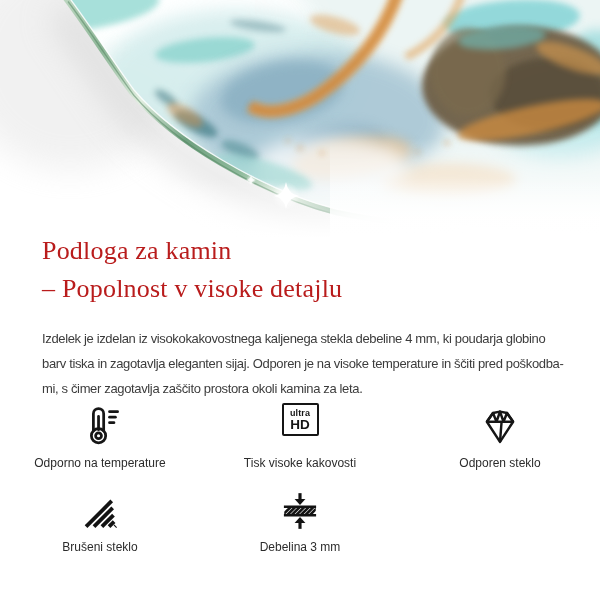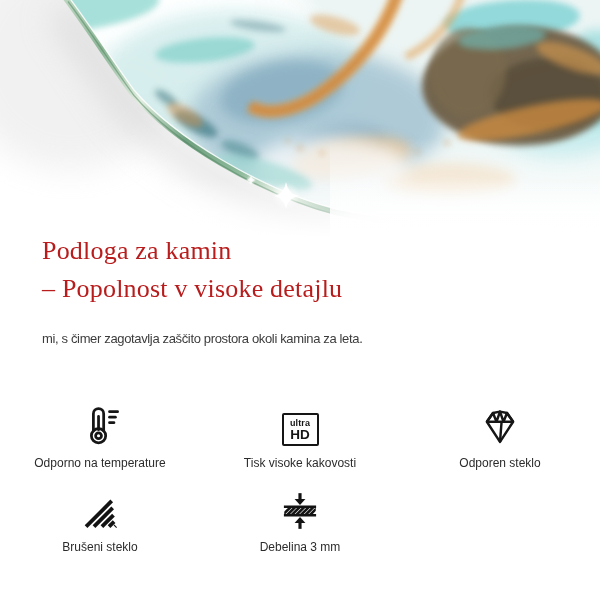--- a/index.html
+++ b/index.html
@@ -14,21 +14,21 @@
   .desc{position:absolute;left:42px;top:326px;color:#3c3c3c;
         font-size:13px;line-height:25px;letter-spacing:-0.35px;}
   .desc div{white-space:nowrap;}
   .features{position:absolute;left:0;top:402px;width:600px;
             display:grid;grid-template-columns:repeat(3,1fr);grid-auto-rows:84px;}
   .feature{display:flex;flex-direction:column;align-items:center;}
   .iconwrap{height:46px;display:flex;align-items:flex-end;justify-content:center;}
   .feature .label{margin-top:8px;font-size:12px;color:#2c2c2c;white-space:nowrap;}
   .uhd-box{width:33px;height:29px;border:2.5px solid #151515;border-radius:2px;
            display:flex;flex-direction:column;align-items:center;justify-content:center;
-           color:#151515;margin-bottom:2px;}
+           color:#151515;margin-bottom:12px;}
   .uhd-top{font-size:9px;font-weight:700;line-height:9px;letter-spacing:.1px;}
   .uhd-bottom{font-size:13.5px;font-weight:800;line-height:13px;}
   .icon-svg{display:block;}
 </style>
 </head>
 <body>
 
 <div class="page">
 
   <div class="hero">
@@ -147,20 +147,22 @@
       <rect x="0" y="170" width="600" height="80" fill="url(#fadeBottomG)"></rect>
     </svg>
   </div>
 
   <h1 class="title">
     <span>Podloga za kamin</span>
     <span>– Popolnost v visoke detajlu</span>
   </h1>
 
   <div class="desc">
+    <div>Izdelek je izdelan iz visokokakovostnega kaljenega stekla debeline 4 mm, ki poudarja globino</div>
+    <div>barv tiska in zagotavlja eleganten sijaj. Odporen je na visoke temperature in ščiti pred poškodba-</div>
     <div>mi, s čimer zagotavlja zaščito prostora okoli kamina za leta.</div>
   </div>
 
   <div class="features">
 
     <div class="feature">
       <div class="iconwrap">
         <svg class="icon-svg" width="44" height="44" viewBox="0 0 24 24" fill="none" stroke="#161616" stroke-width="1.5" stroke-linecap="round">
           <circle cx="11.2" cy="17.3" r="3.9"></circle>
           <circle cx="11.2" cy="17.3" r="1.6"></circle>

